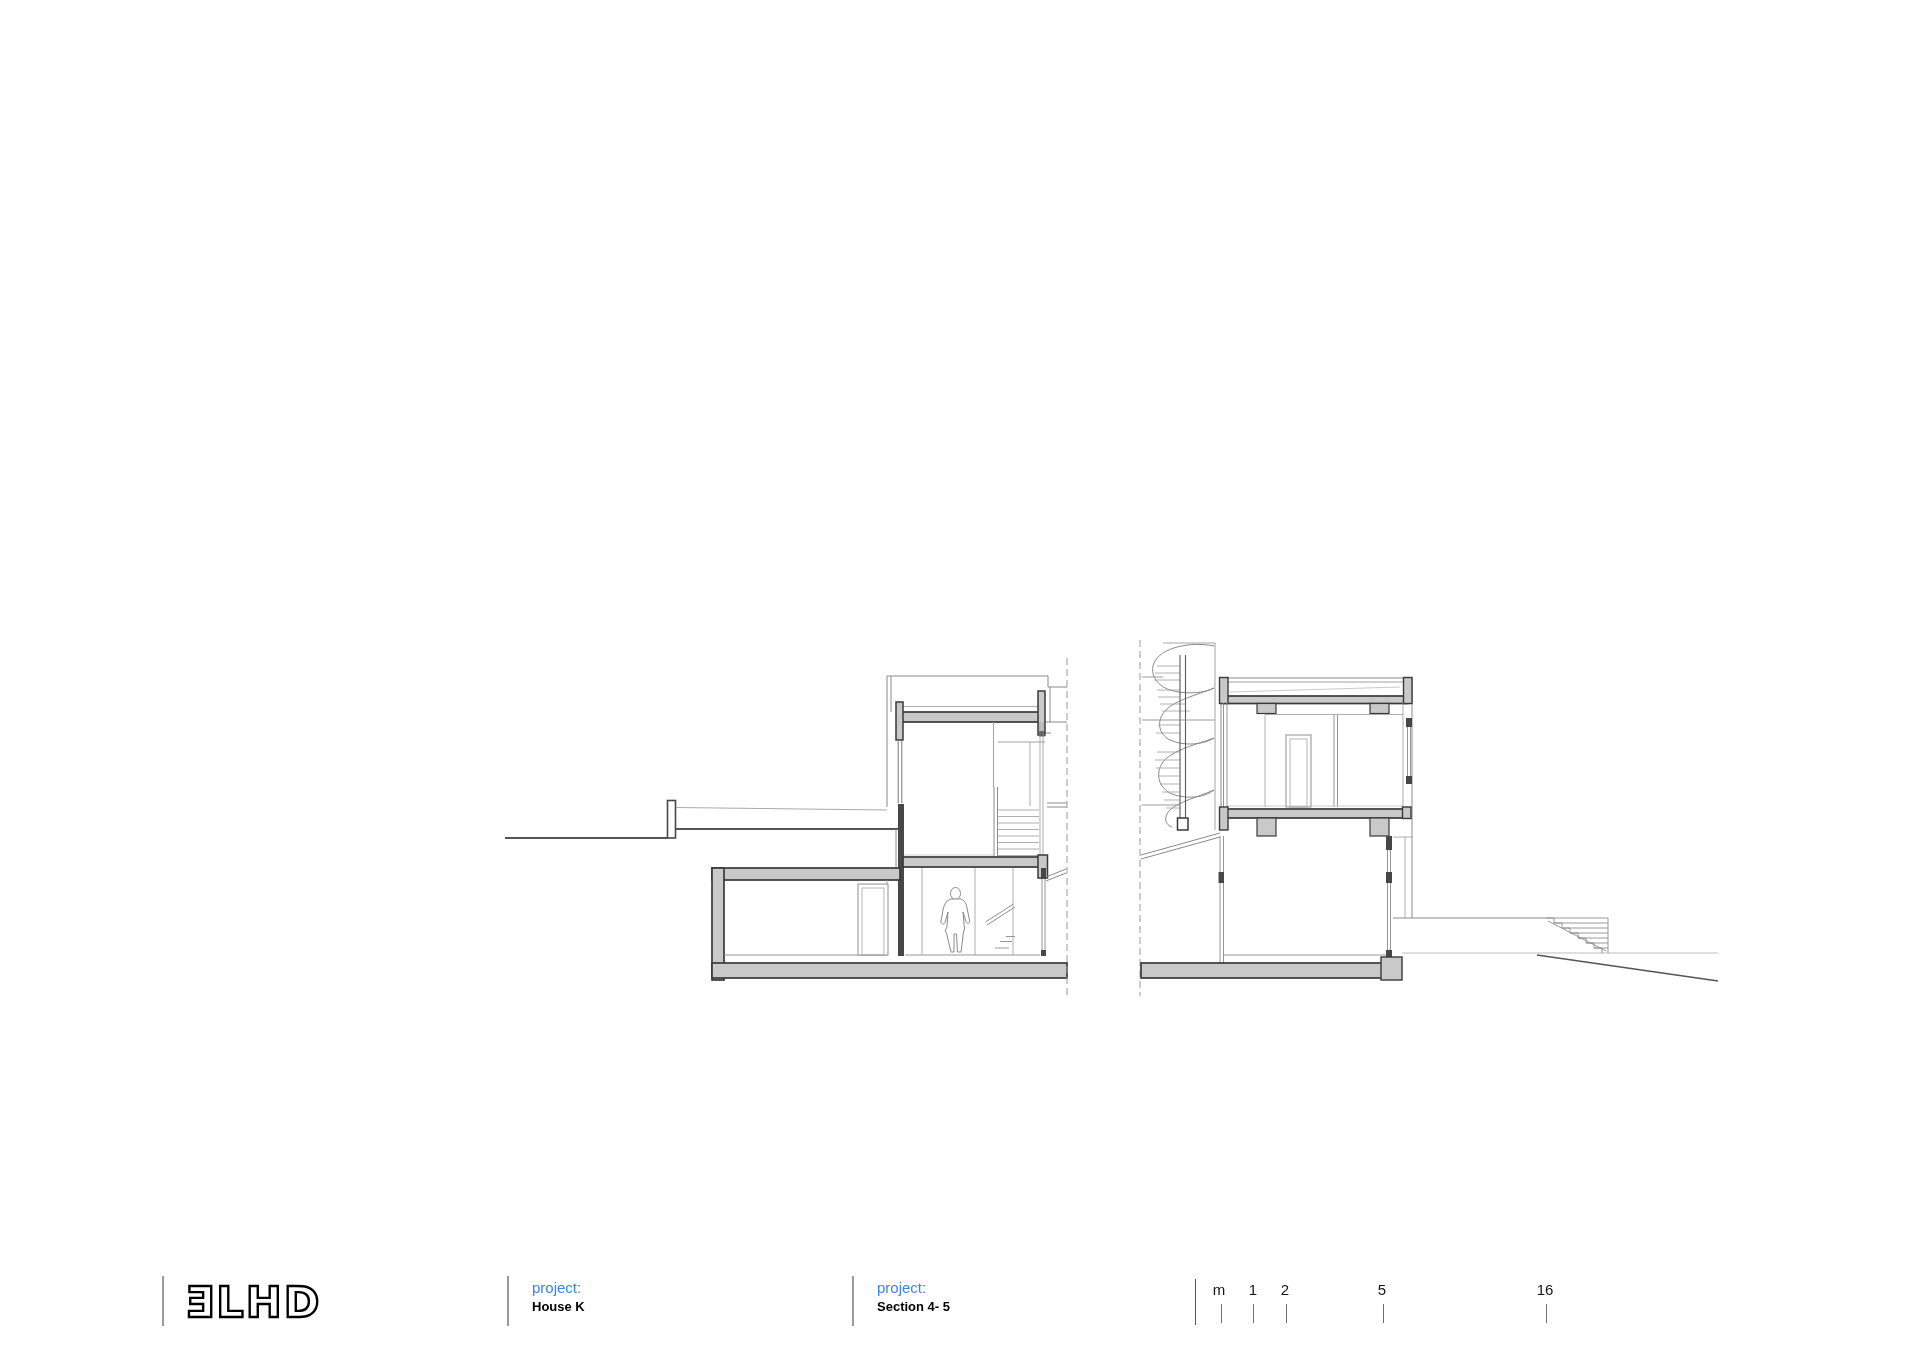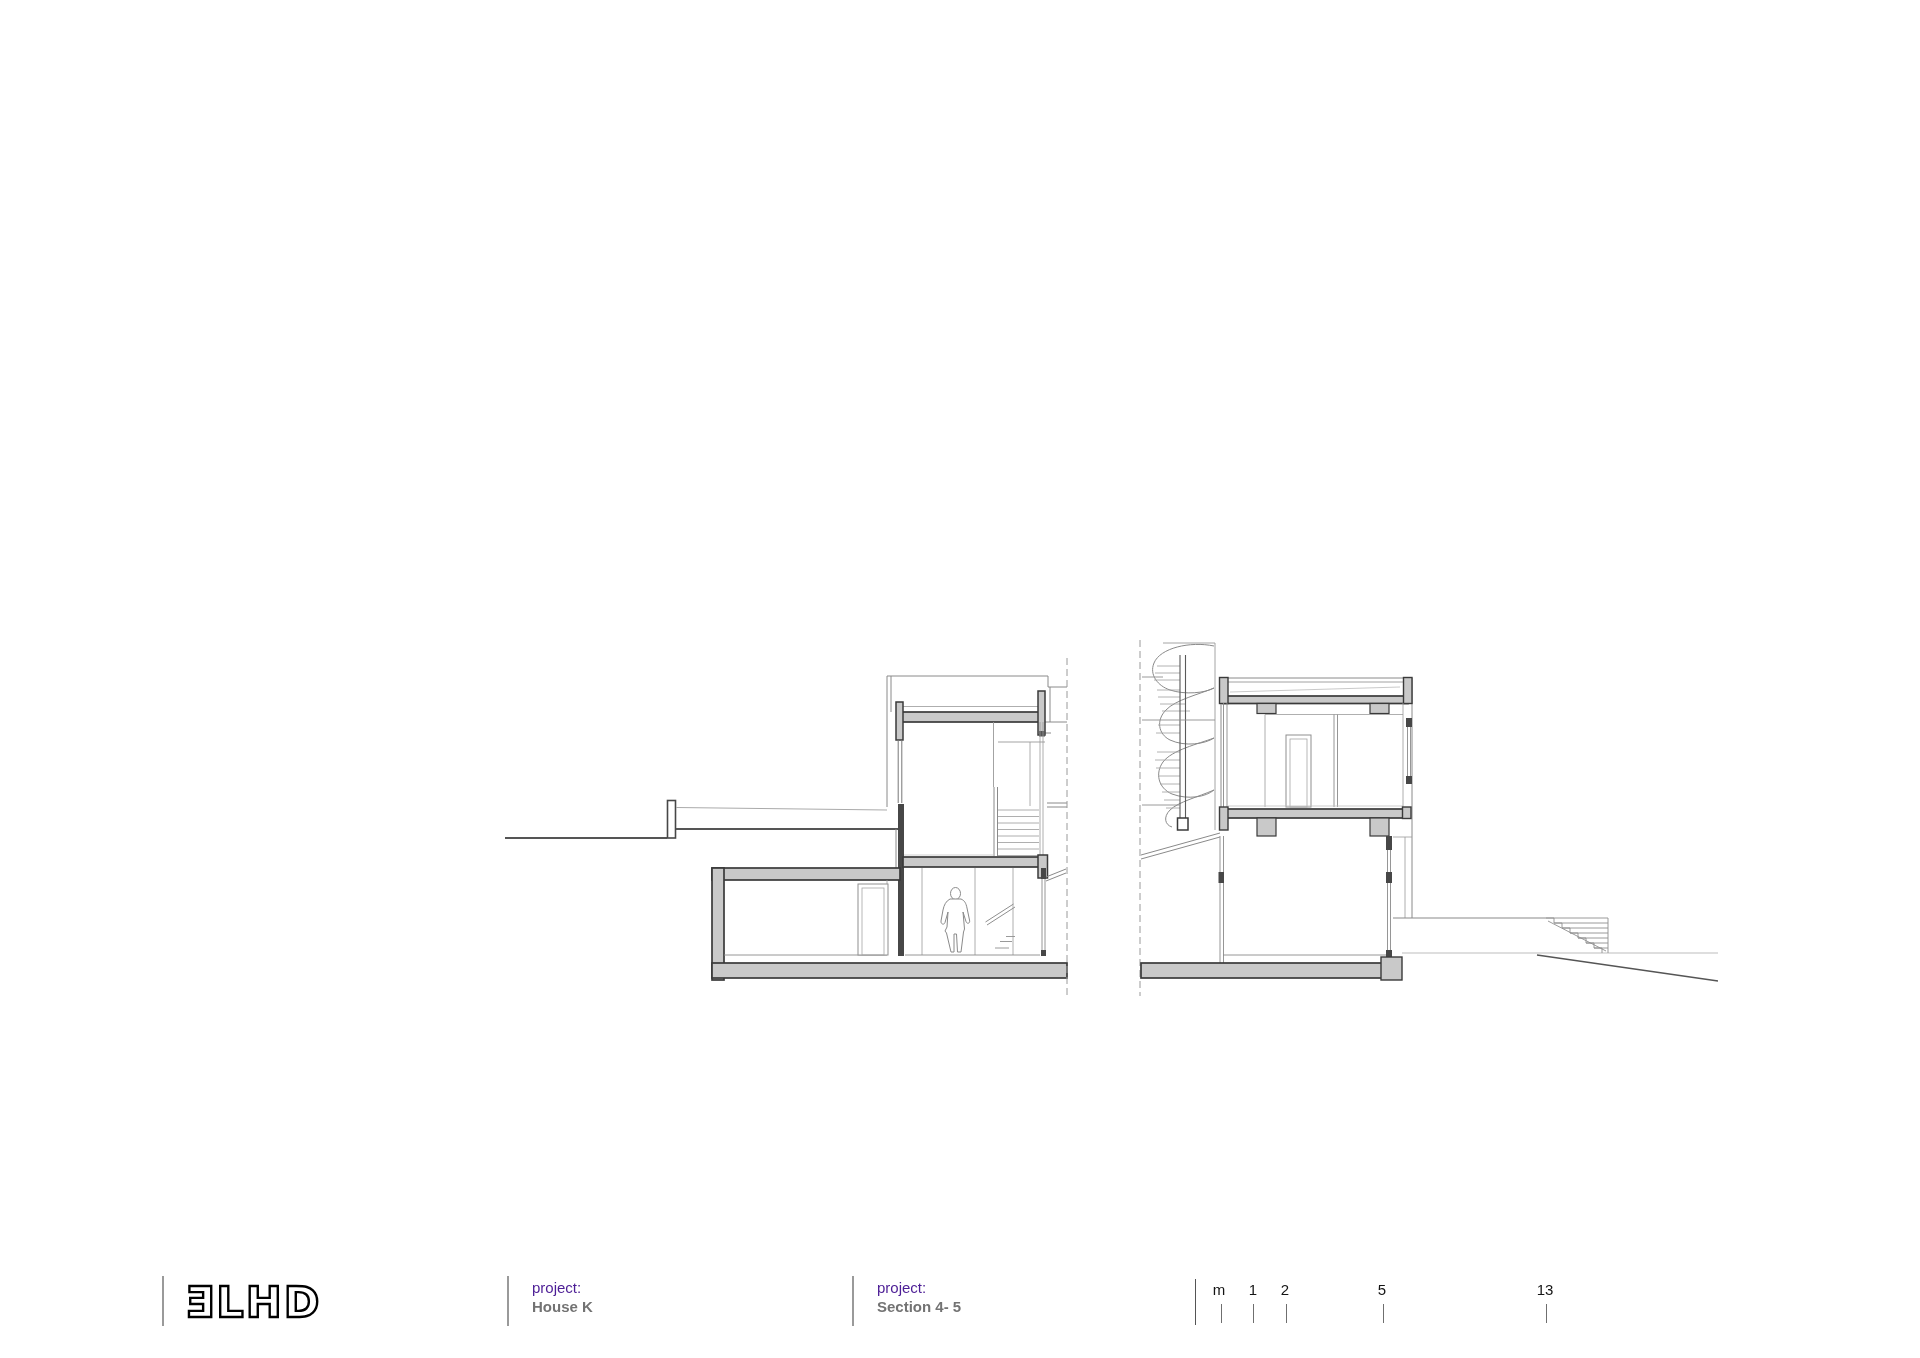--- a/index.html
+++ b/index.html
@@ -1,21 +1,21 @@
 <!DOCTYPE html>
 <html><head>
 <meta charset="utf-8">
 <style>
   html,body{margin:0;padding:0;background:#fff;}
   #sheet{position:relative;width:1920px;height:1358px;background:#fff;overflow:hidden;
          font-family:"Liberation Sans",sans-serif;}
   #drawing-svg{position:absolute;left:0;top:0;}
   .divider{position:absolute;width:1.5px;background:#9a9a9a;top:1276px;height:50px;}
-  .block-label{position:absolute;font-size:15px;color:#4c1d95;line-height:17px;white-space:pre;}
-  .block-value{position:absolute;font-size:15px;font-weight:bold;color:#737373;line-height:19px;white-space:pre;text-align:right;}
+  .block-label{position:absolute;font-size:15px;color:#3b82f6;line-height:17px;white-space:pre;}
+  .block-value{position:absolute;font-size:13px;font-weight:bold;color:#000000;line-height:19px;white-space:pre;text-align:right;}
   .scale-label{position:absolute;top:1281px;font-size:15px;font-weight:500;color:#141414;transform:translateX(-50%);}
   .scale-tick{position:absolute;top:1304px;width:1.2px;height:19px;background:#6f6f6f;}
   .scale-sep{position:absolute;left:1195px;top:1279px;width:1.3px;height:46px;background:#555;}
   #logo-svg{position:absolute;left:183px;top:1280px;}
 </style>
 </head>
 <body>
 
 <div id="sheet">
 
@@ -258,21 +258,21 @@
   <div class="divider" style="left:852px"></div>
   <div class="block-label" style="left:877px;top:1279px">project:</div>
   <div class="block-value" style="left:877px;top:1297px">Section 4- 5</div>
 
   <div class="scale-sep"></div>
   <div>
     <span class="scale-label" style="left:1219px">m</span>
     <span class="scale-label" style="left:1253px">1</span>
     <span class="scale-label" style="left:1285px">2</span>
     <span class="scale-label" style="left:1382px">5</span>
-    <span class="scale-label" style="left:1545px">13</span>
+    <span class="scale-label" style="left:1545px">16</span>
     <div class="scale-tick" style="left:1220.5px"></div>
     <div class="scale-tick" style="left:1253px"></div>
     <div class="scale-tick" style="left:1285.5px"></div>
     <div class="scale-tick" style="left:1383px"></div>
     <div class="scale-tick" style="left:1545.5px"></div>
   </div>
 
 </div>
 
 </body></html>

